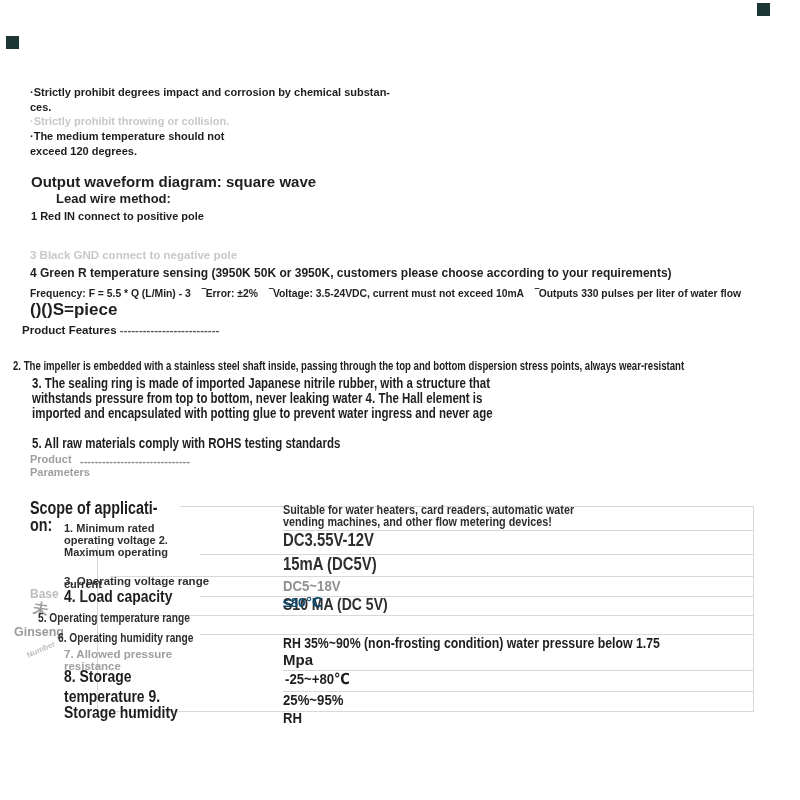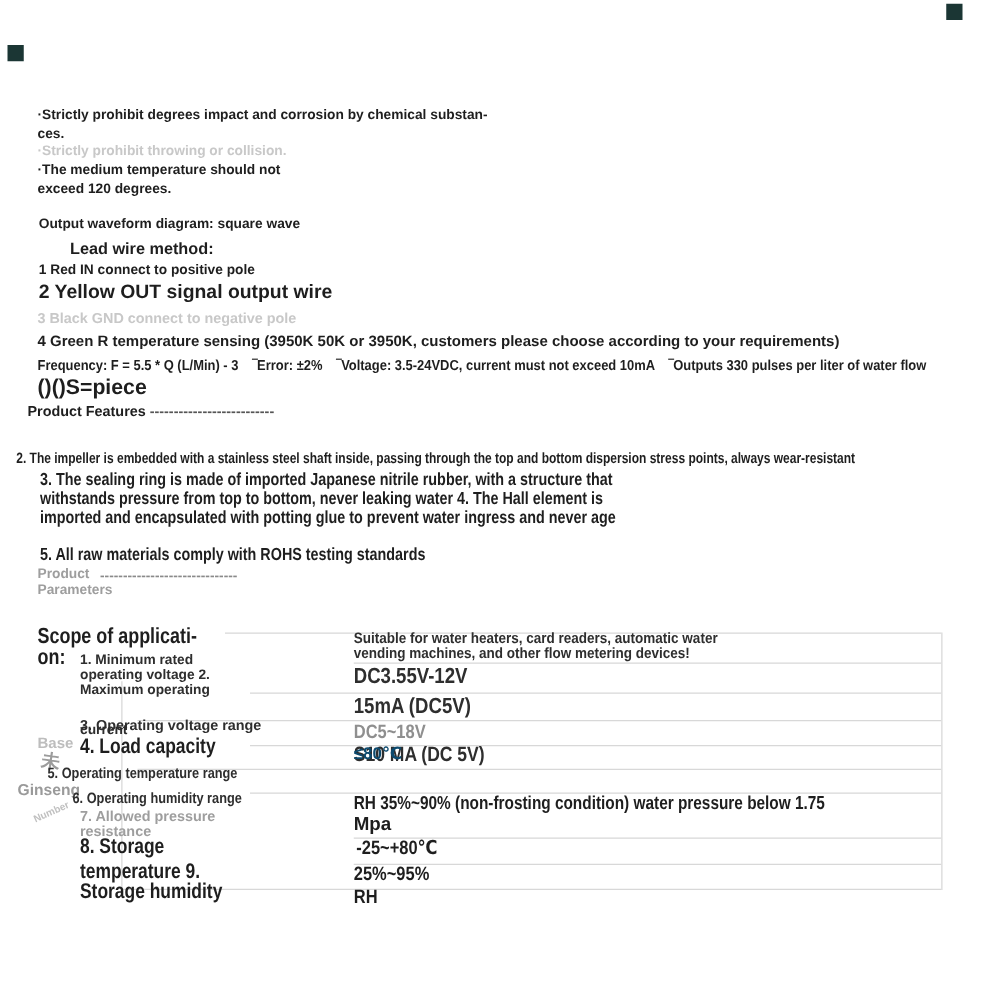--- a/index.html
+++ b/index.html
@@ -25,25 +25,24 @@
 
   <div class="sq" style="left:6px;top:36px;"></div>
   <div class="sq" style="left:757px;top:3px;"></div>
 
   <div class="t" style="left:30px;top:87px;font-size:11px;">·Strictly prohibit degrees impact and corrosion by chemical substan-</div>
   <div class="t" style="left:30px;top:102px;font-size:11px;">ces.</div>
   <div class="t gray-light" style="left:30px;top:116px;font-size:11px;">·Strictly prohibit throwing or collision.</div>
   <div class="t" style="left:30px;top:131px;font-size:11px;">·The medium temperature should not</div>
   <div class="t" style="left:30px;top:146px;font-size:11px;">exceed 120 degrees.</div>
 
-  <div class="t" style="left:31px;top:174px;font-size:11px;">Output waveform diagram: square wave</div>
+  <div class="t" style="left:31px;top:174px;font-size:15px;">Output waveform diagram: square wave</div>
 
   <div class="t" style="left:32px;top:192px;font-size:13px;margin-left:24px;">Lead wire method:</div>
   <div class="t" style="left:31px;top:211px;font-size:11px;">1 Red IN connect to positive pole</div>
-  <div class="t" style="left:31px;top:226px;font-size:15.5px;">2 Yellow OUT signal output wire</div>
   <div class="t gray-light" style="left:30px;top:249px;font-size:11.5px;">3 Black GND connect to negative pole</div>
   <div class="t" style="left:30px;top:267px;font-size:12px;">4 Green R temperature sensing (3950K 50K or 3950K, customers please choose according to your requirements)</div>
 
   <div class="t cx90" style="left:30px;top:287px;font-size:11.5px;">Frequency: F = 5.5 * Q (L/Min) - 3    ‾Error: ±2%    ‾Voltage: 3.5-24VDC, current must not exceed 10mA    ‾Outputs 330 pulses per liter of water flow</div>
   <div class="t" style="left:30px;top:301px;font-size:17px;">()()S=piece</div>
 
   <div class="t" style="left:22px;top:324px;font-size:11.5px;"><span>Product Features</span> <span style="color:#555;">--------------------------</span></div>
   <div class="t cx80" style="left:13px;top:360px;font-size:12px;">2. The impeller is embedded with a stainless steel shaft inside, passing through the top and bottom dispersion stress points, always wear-resistant</div>
   <div class="t cx82" style="left:32px;top:376px;font-size:14px;">3. The sealing ring is made of imported Japanese nitrile rubber, with a structure that</div>
   <div class="t cx82" style="left:32px;top:391px;font-size:14px;">withstands pressure from top to bottom, never leaking water 4. The Hall element is</div>

